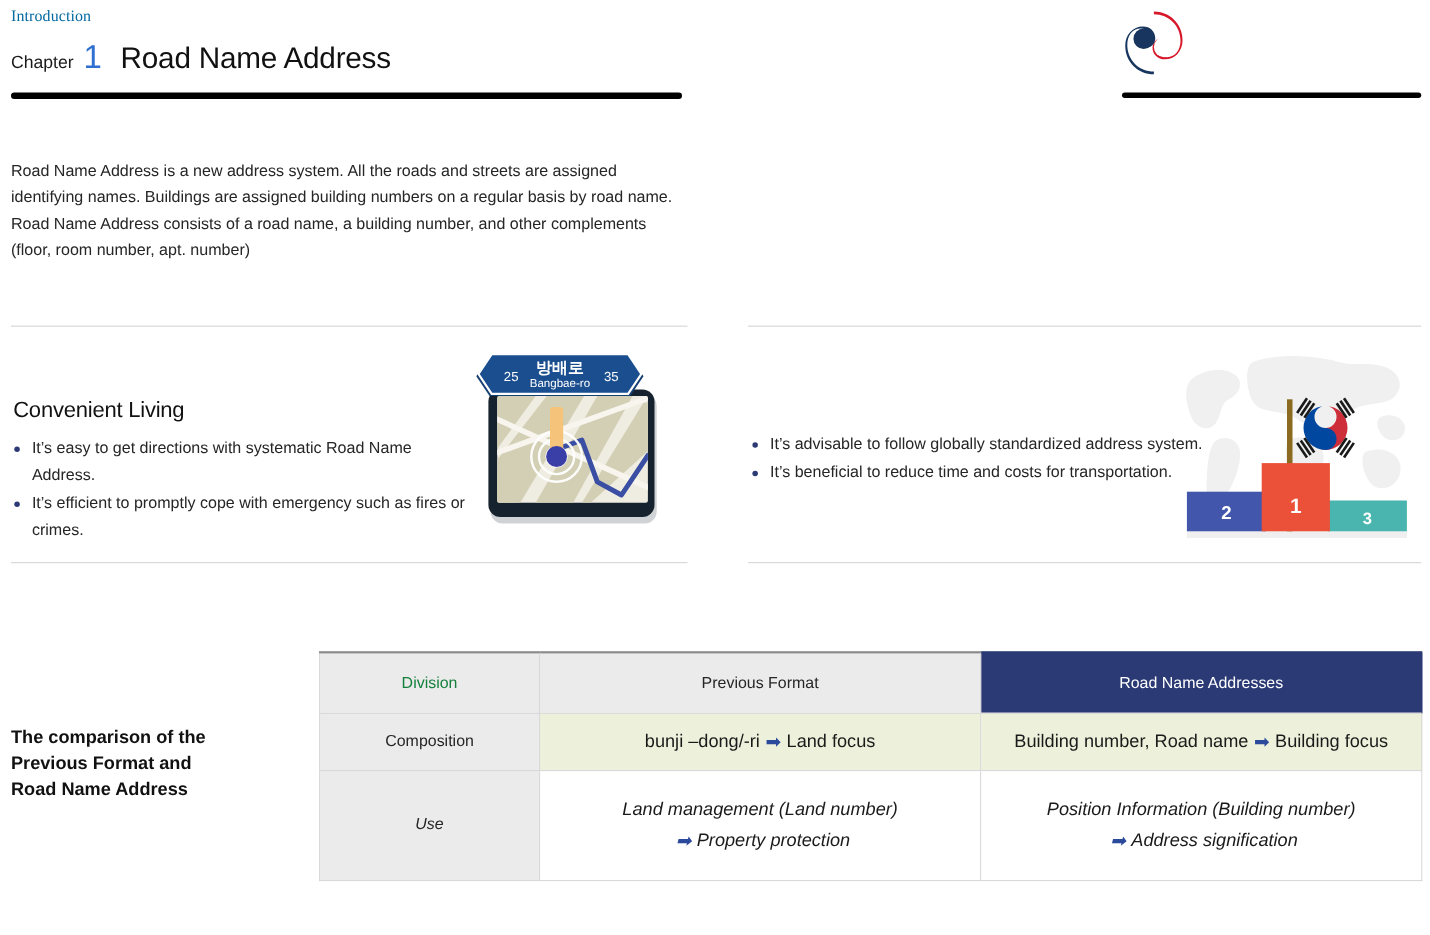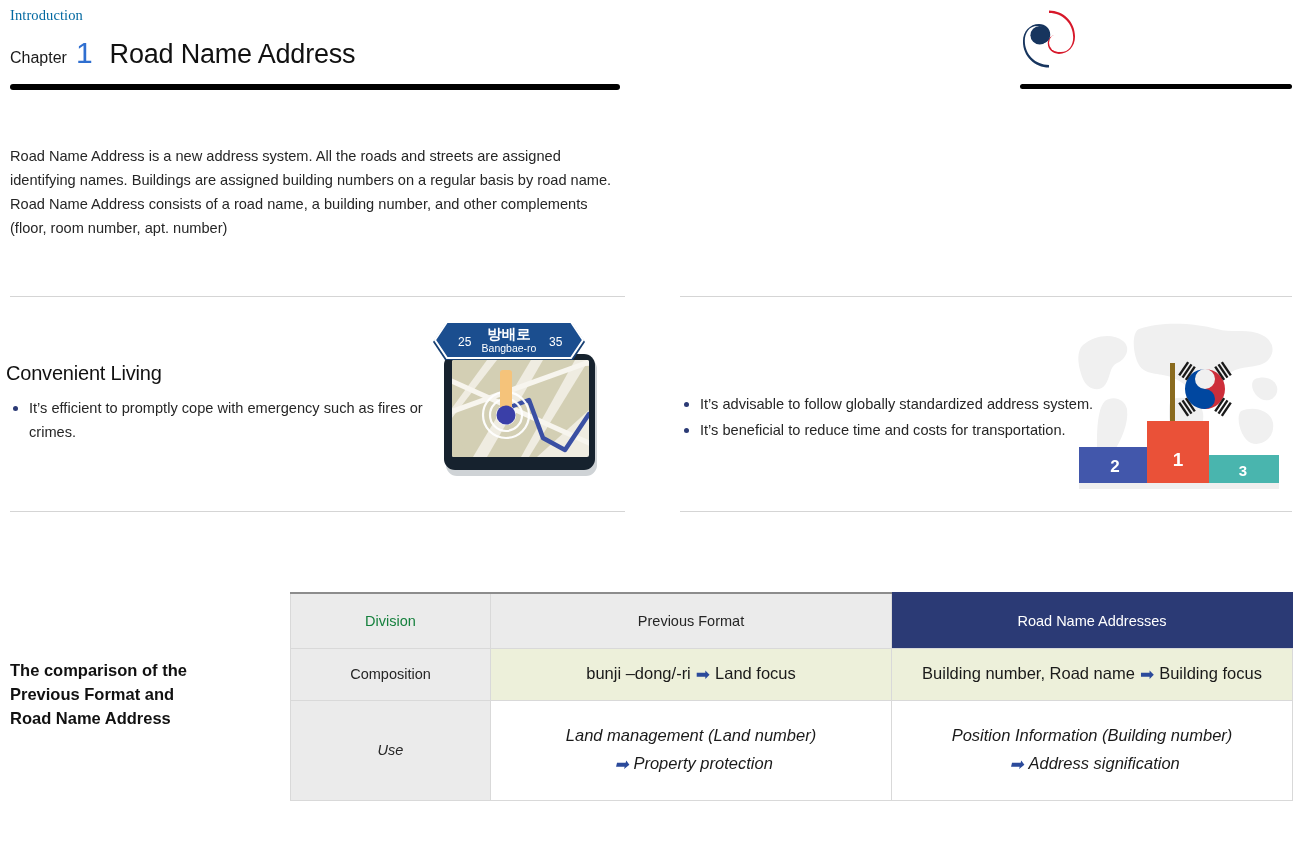--- a/index.html
+++ b/index.html
@@ -60,21 +60,21 @@
 
   
   .divider { position: absolute; height: 1px; background: #d5d5d5; }
   .div-l-top { left: 10px; top: 296px; width: 615px; }
   .div-r-top { left: 680px; top: 296px; width: 612px; }
   .div-l-bot { left: 10px; top: 511px; width: 615px; }
   .div-r-bot { left: 680px; top: 511px; width: 612px; }
 
   
   .feat-title { position: absolute; font-size: 20px; color: #111; letter-spacing: -.2px; }
-  .feat-title.left  { left: 6px;  top: 362px; }
+  .feat-title.left  { left: 12px;  top: 362px; }
   .feat-title.right { left: 677px; top: 362px; }
 
   .bullets { position: absolute; margin: 0; padding: 0; list-style: none; font-size: 14.6px; color: #262626; }
   .bullets.left  { left: 10px;  top: 396px; width: 425px; }
   .bullets.right { left: 681px; top: 368px; width: 420px; }
   .bullets li {
     position: relative; padding-left: 19px; line-height: 24px; margin-bottom: 2px;
   }
   .bullets li::before {
     content: ""; position: absolute; left: 3px; top: 10px;
@@ -160,20 +160,21 @@
 Road Name Address consists of a road name, a building number, and other complements
 (floor, room number, apt. number)</div>
 
   <div class="divider div-l-top"></div>
   <div class="divider div-r-top"></div>
   <div class="divider div-l-bot"></div>
   <div class="divider div-r-bot"></div>
 
   <div class="feat-title left">Convenient Living</div>
   <ul class="bullets left">
+    <li>It’s easy to get directions with systematic Road Name Address.</li>
     <li>It’s efficient to promptly cope with emergency such as fires or crimes.</li>
   </ul>
 
   <ul class="bullets right" style="top:392px;">
     <li>It’s advisable to follow globally standardized address system.</li>
     <li>It’s beneficial to reduce time and costs for transportation.</li>
   </ul>
 
   <svg class="illus-map" viewBox="0 0 195 175">
     <defs>

